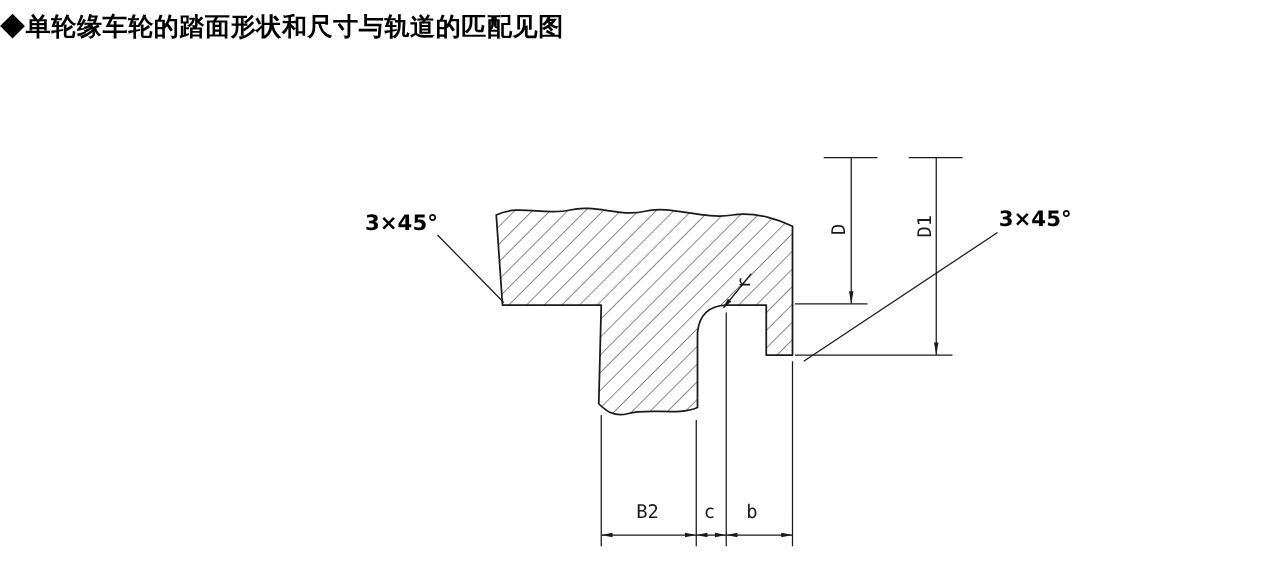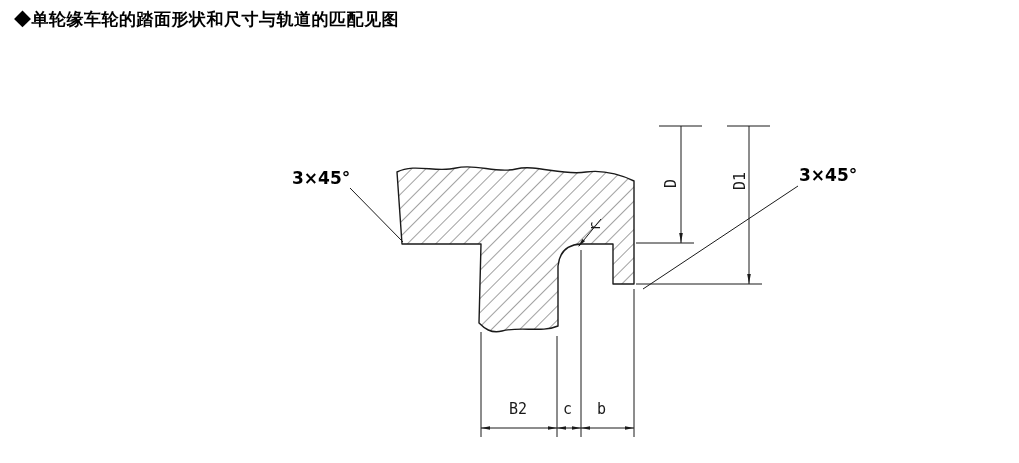--- a/index.html
+++ b/index.html
@@ -12,23 +12,23 @@
     font-family: "Liberation Sans", sans-serif;
   }
   .page {
     position: relative;
     width: 1019px;
     height: 463px;
     background: #ffffff;
   }
   .title {
     position: absolute;
-    left: 14px;
+    left: 0;
     top: 8px;
-    font-size: 17px;
+    font-size: 20px;
     font-weight: bold;
     color: #000000;
     letter-spacing: 0.5px;
     white-space: nowrap;
   }
   svg.drawing {
     position: absolute;
     left: 0;
     top: 0;
   }

